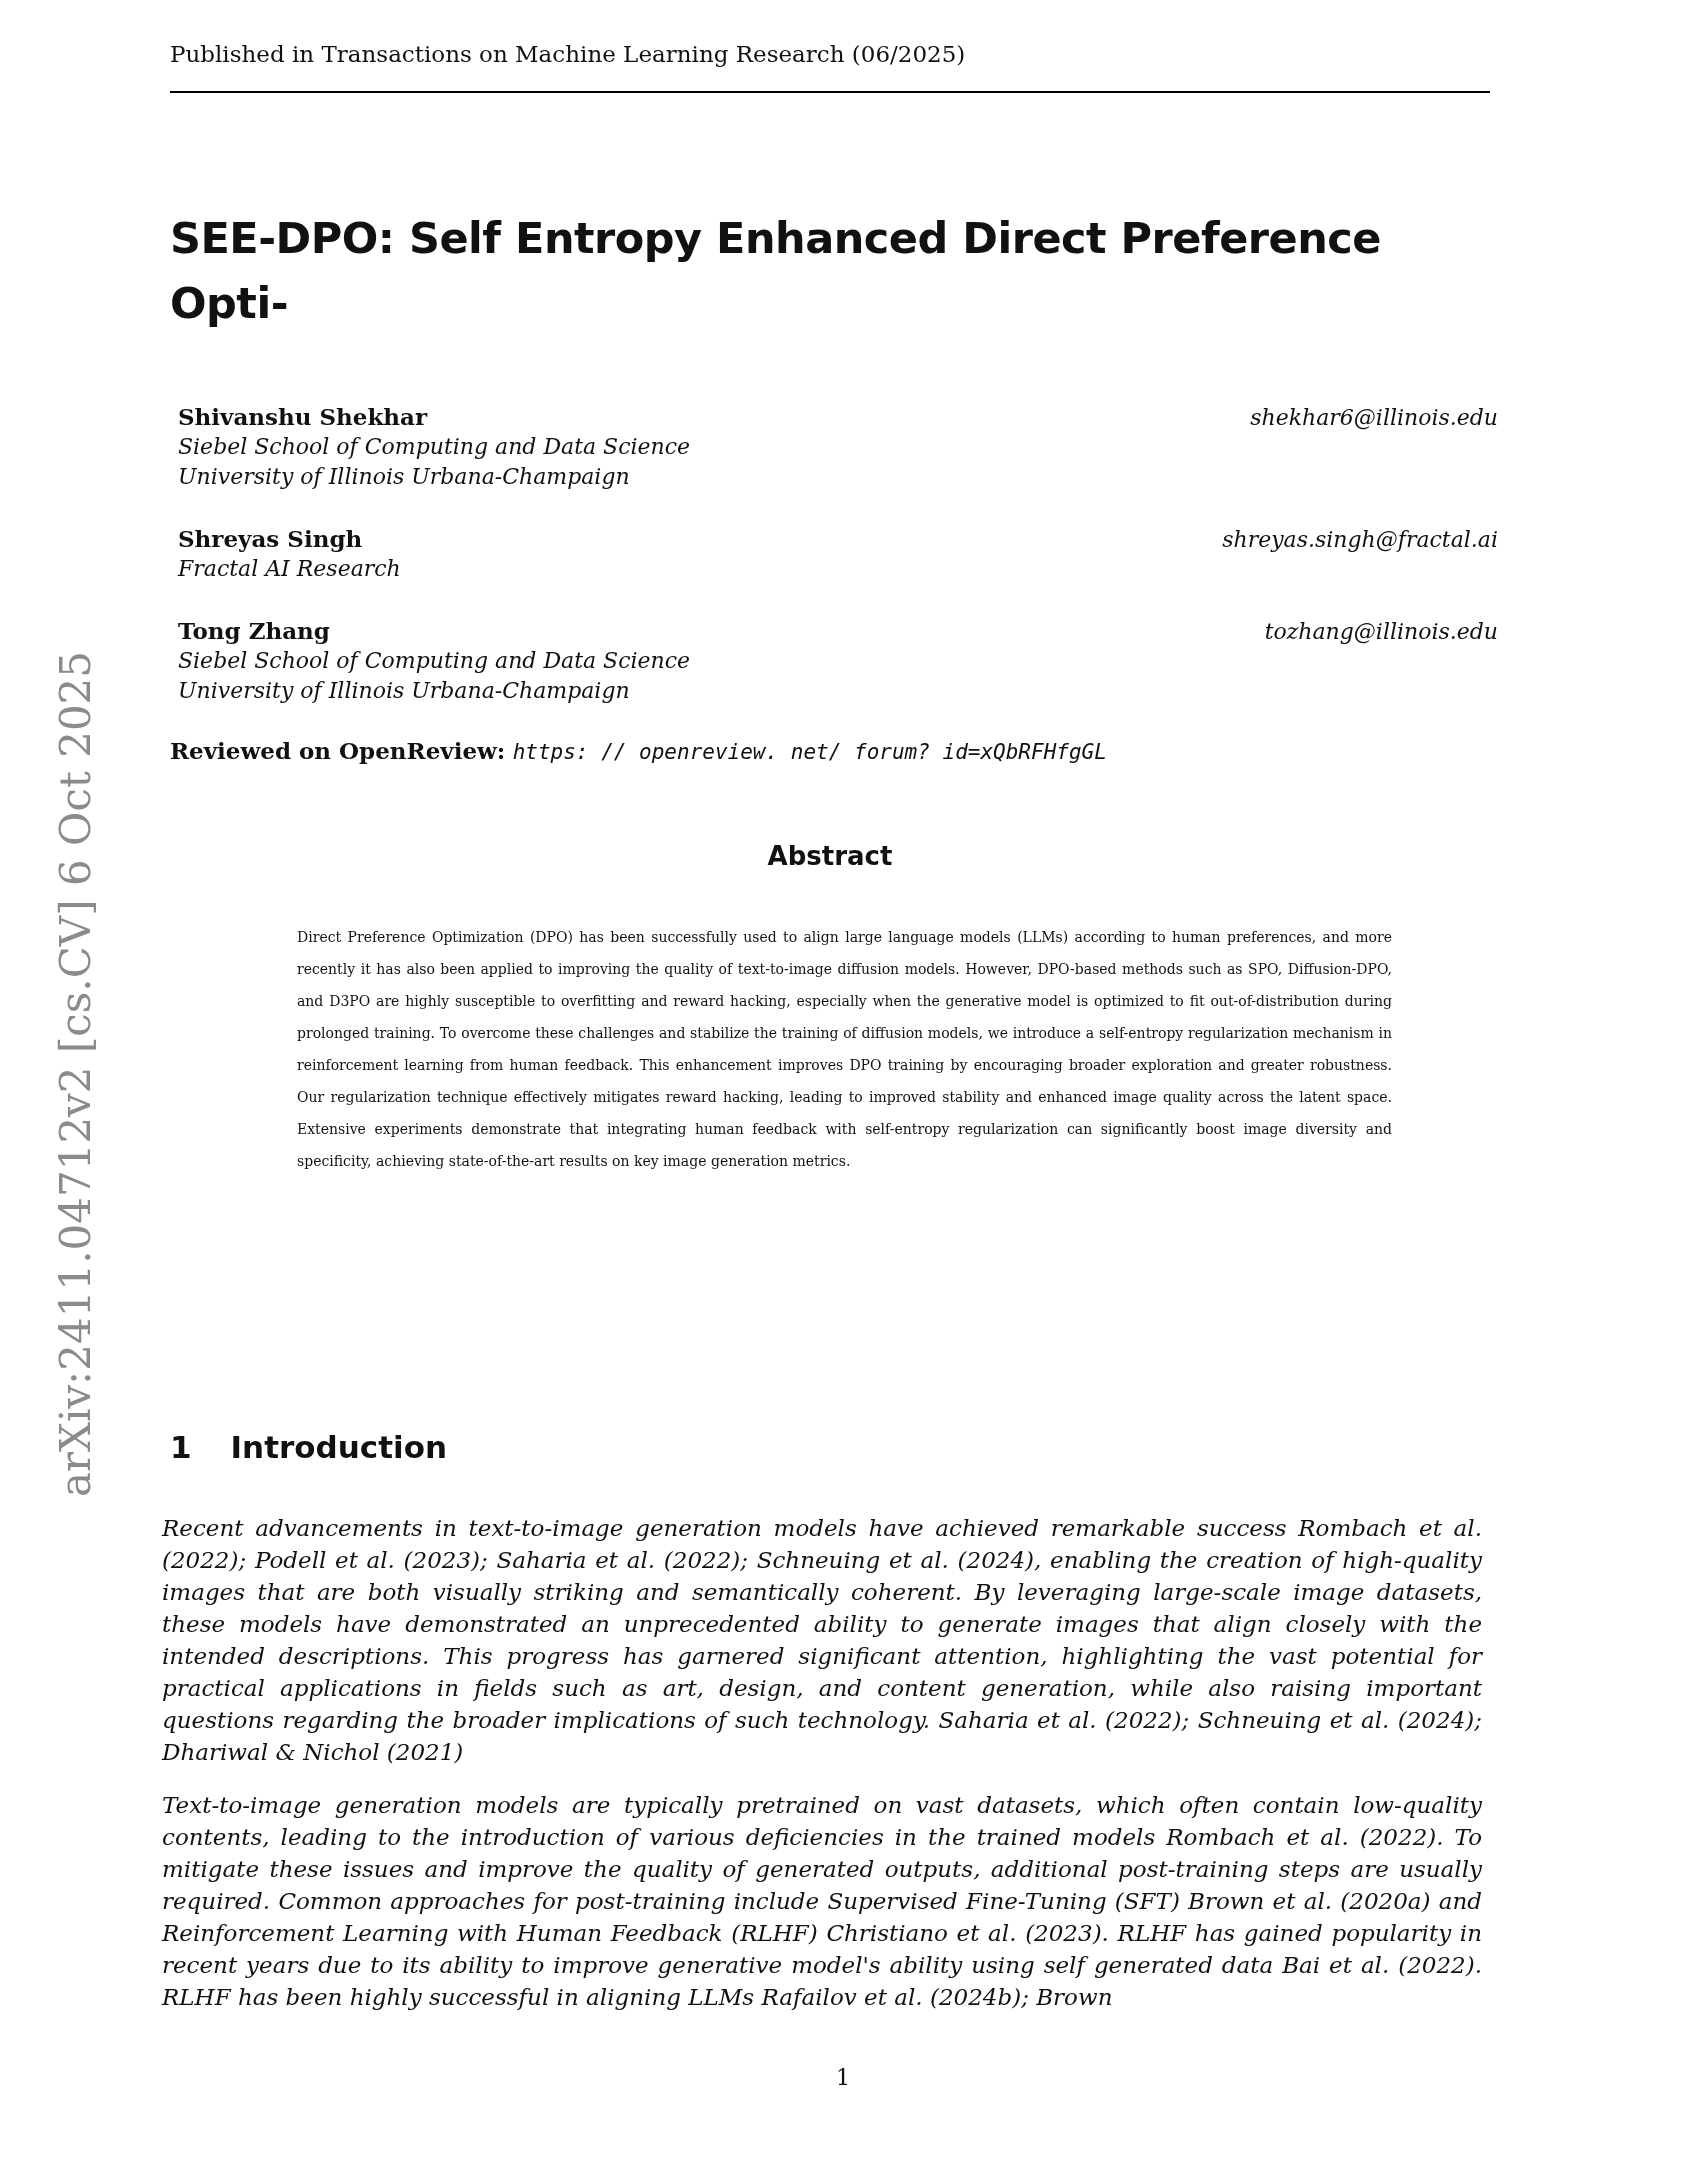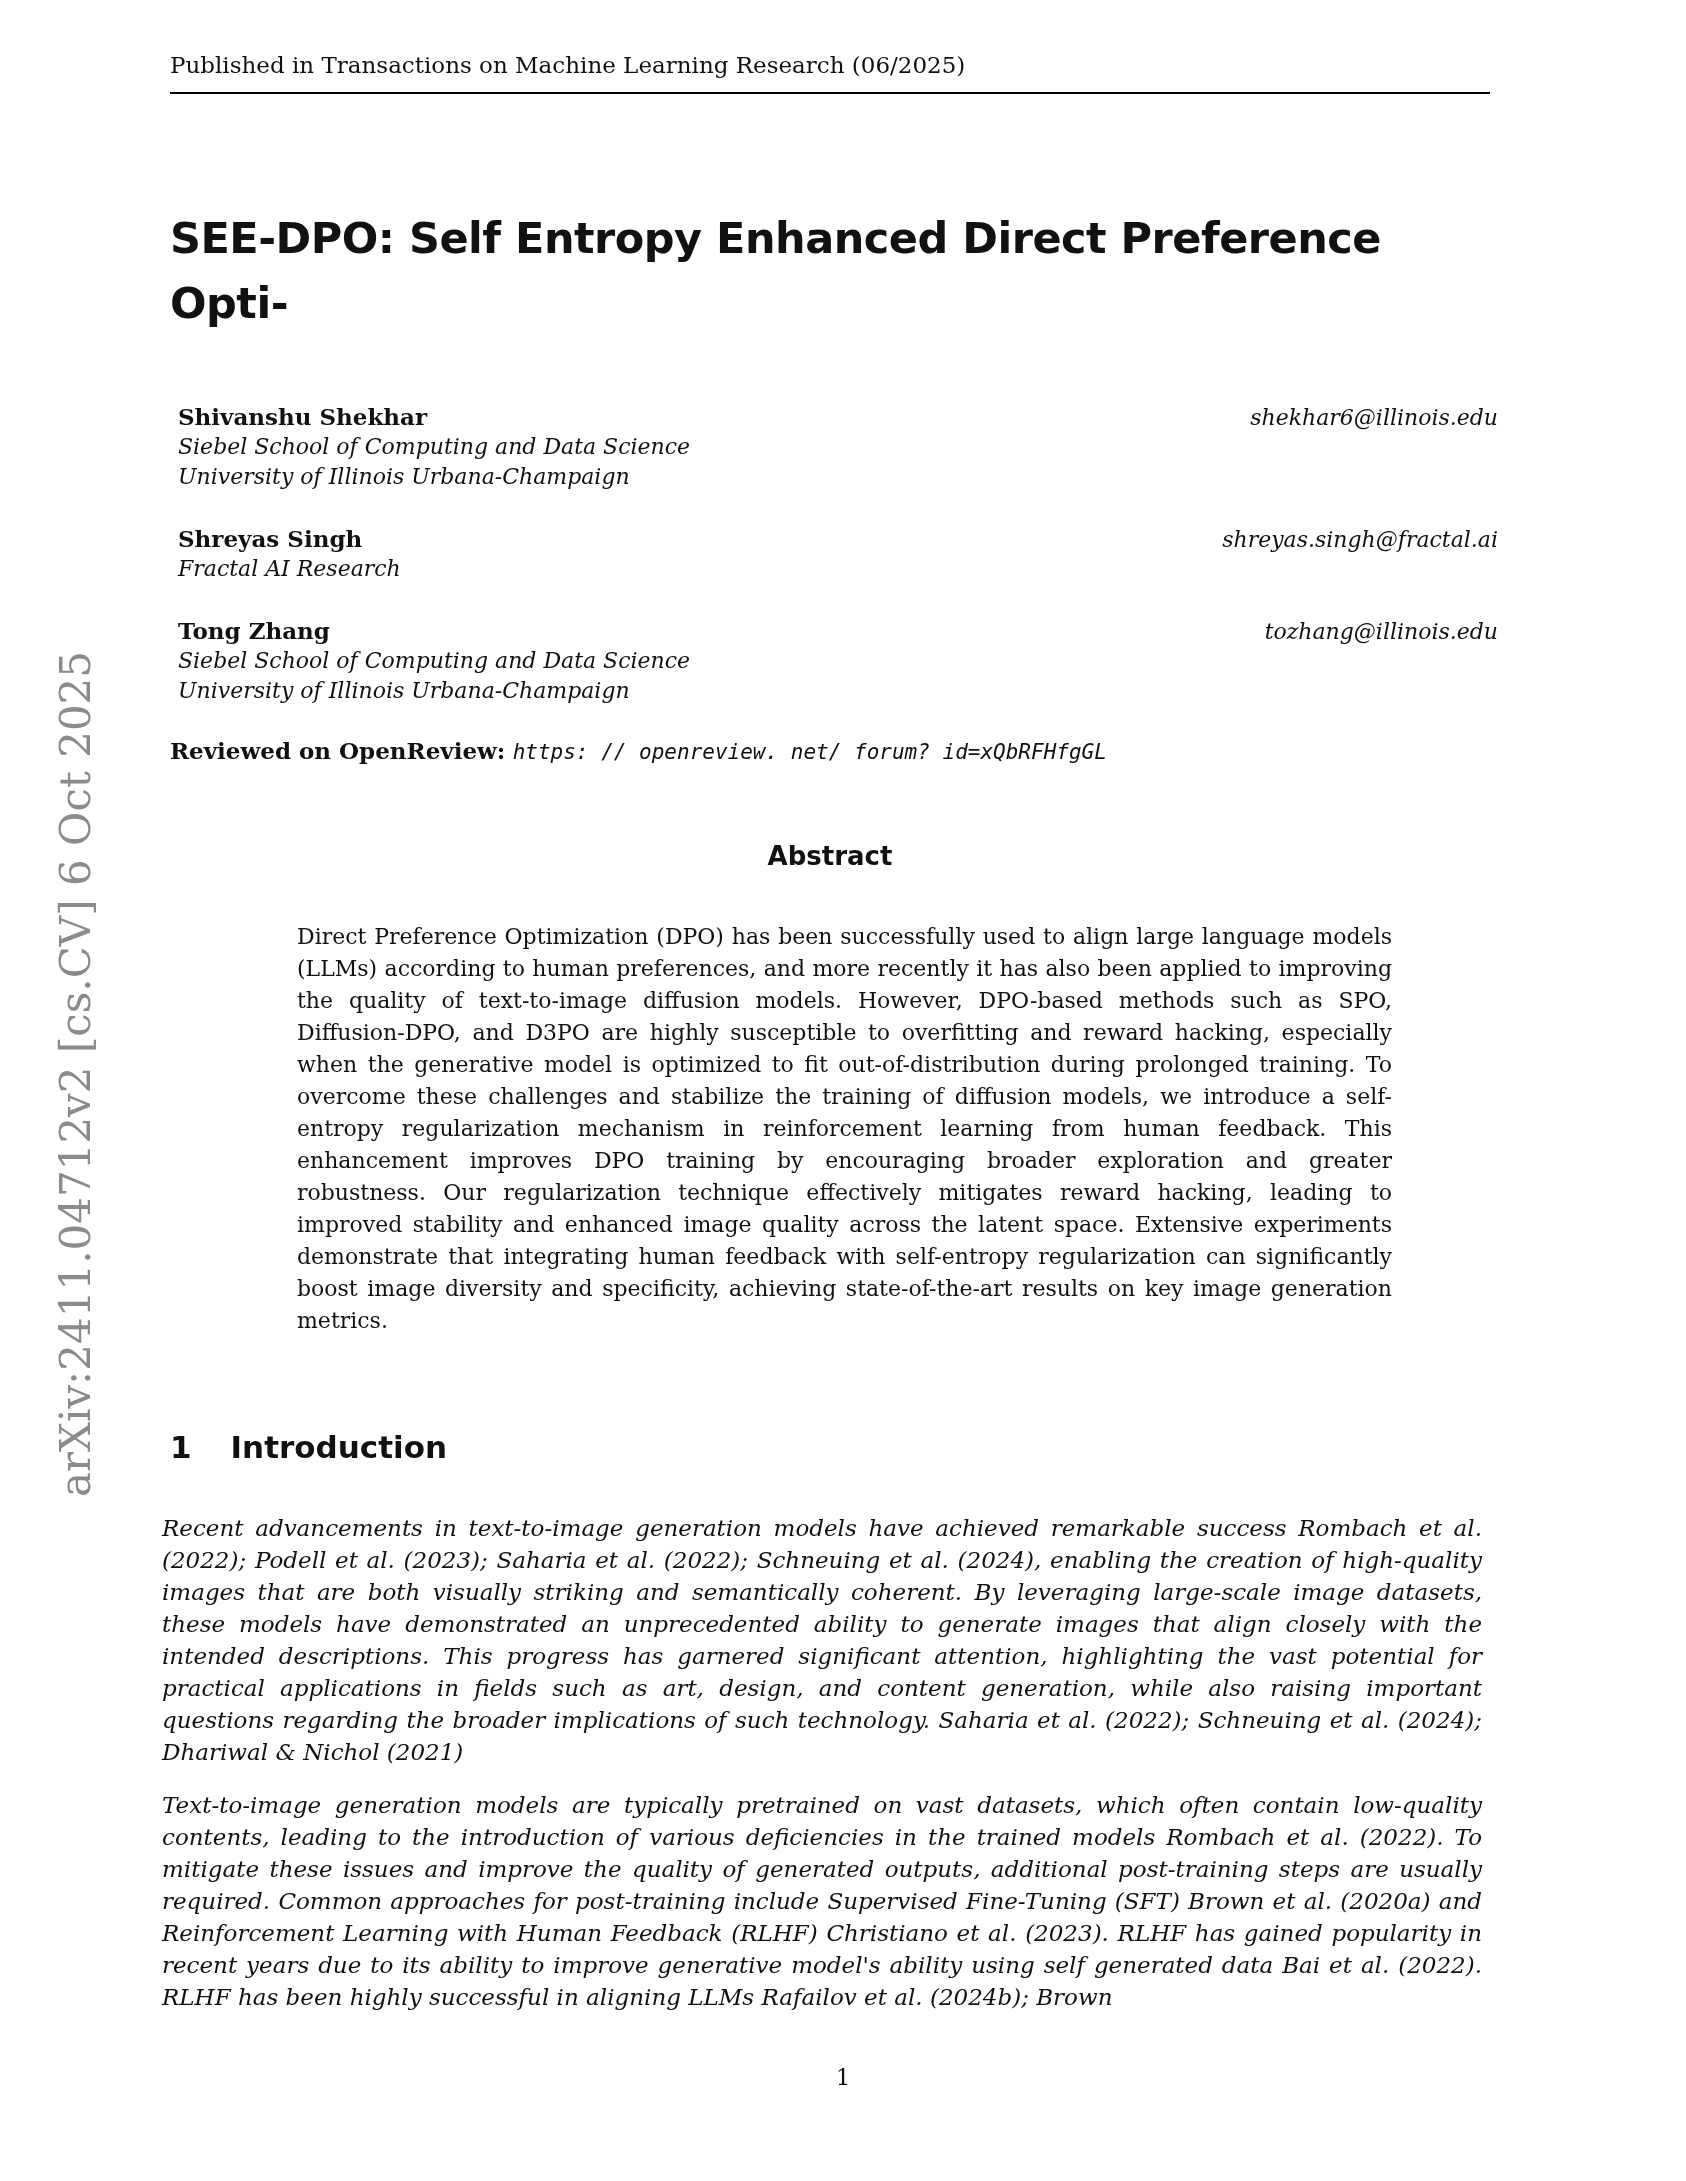--- a/index.html
+++ b/index.html
@@ -7,23 +7,23 @@
     position:relative;
     width:1686px; height:2182px;
     margin:0 auto;
     background:#ffffff;
     color:#111111;
     font-family:"DejaVu Serif","Liberation Serif",serif;
     overflow:hidden;
   }
 
   .header {
-    position:absolute; left:170px; top:51px; width:1320px;
+    position:absolute; left:170px; top:40px; width:1320px;
     font-size:23px; line-height:1.3;
-    padding-bottom:11px;
+    padding-bottom:21px;
     border-bottom:2.8px solid #000000;
   }
 
   .paper-title {
     position:absolute; left:170px; top:206px; width:1341px;
     font-family:"DejaVu Sans","Liberation Sans",sans-serif;
     font-weight:bold; font-size:43px; line-height:65px;
     letter-spacing:-0.5px;
   }
 
@@ -43,21 +43,21 @@
 
   .abstract-heading {
     position:absolute; left:170px; top:841px; width:1320px;
     text-align:center;
     font-family:"DejaVu Sans","Liberation Sans",sans-serif;
     font-weight:bold; font-size:26px;
   }
 
   .abstract-body {
     position:absolute; left:297px; top:921px; width:1095px;
-    font-size:22px; line-height:32px; text-align:justify;
+    font-size:14px; line-height:32px; text-align:justify;
   }
 
   .section-heading {
     position:absolute; left:170px; top:1429px;
     font-family:"DejaVu Sans","Liberation Sans",sans-serif;
     font-weight:bold; font-size:31px;
   }
   .section-number { display:inline-block; margin-right:39px; }
 
   .body-para {

